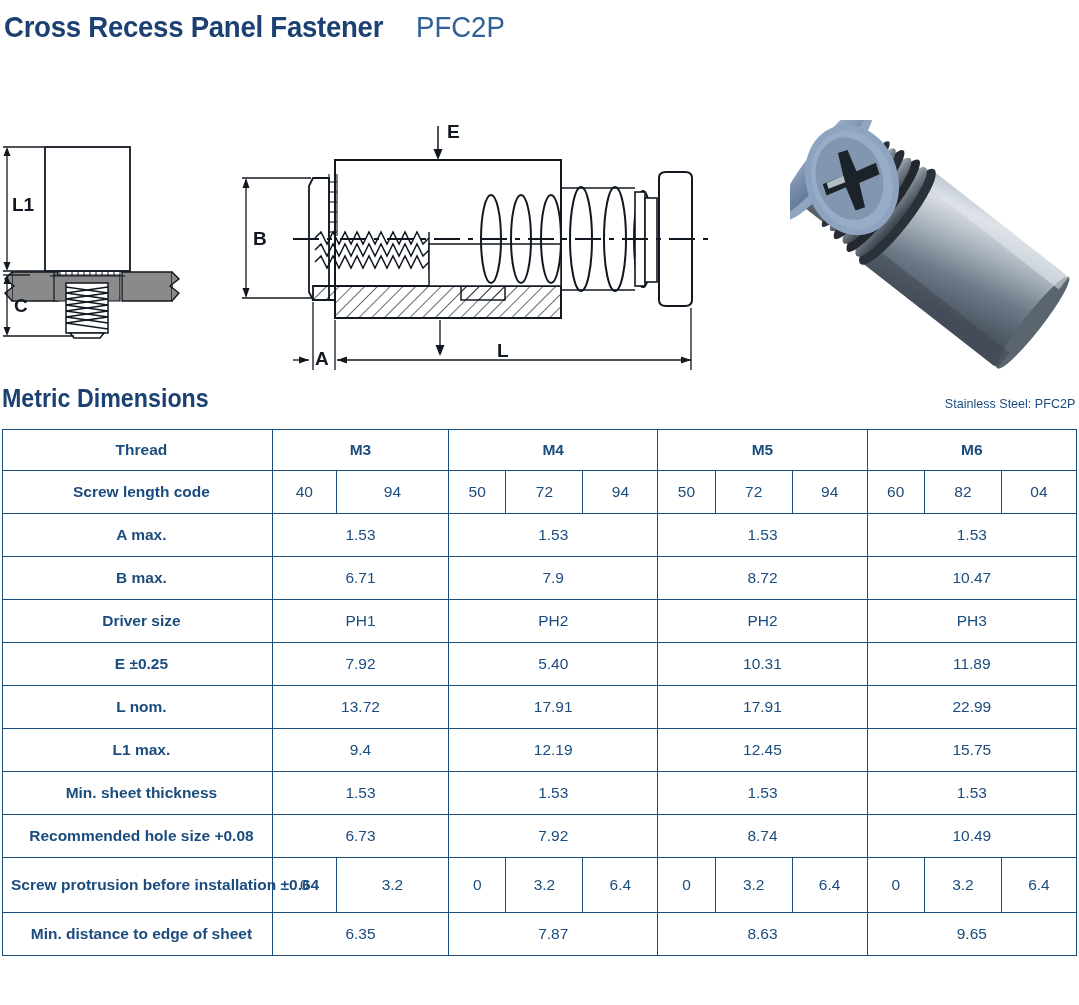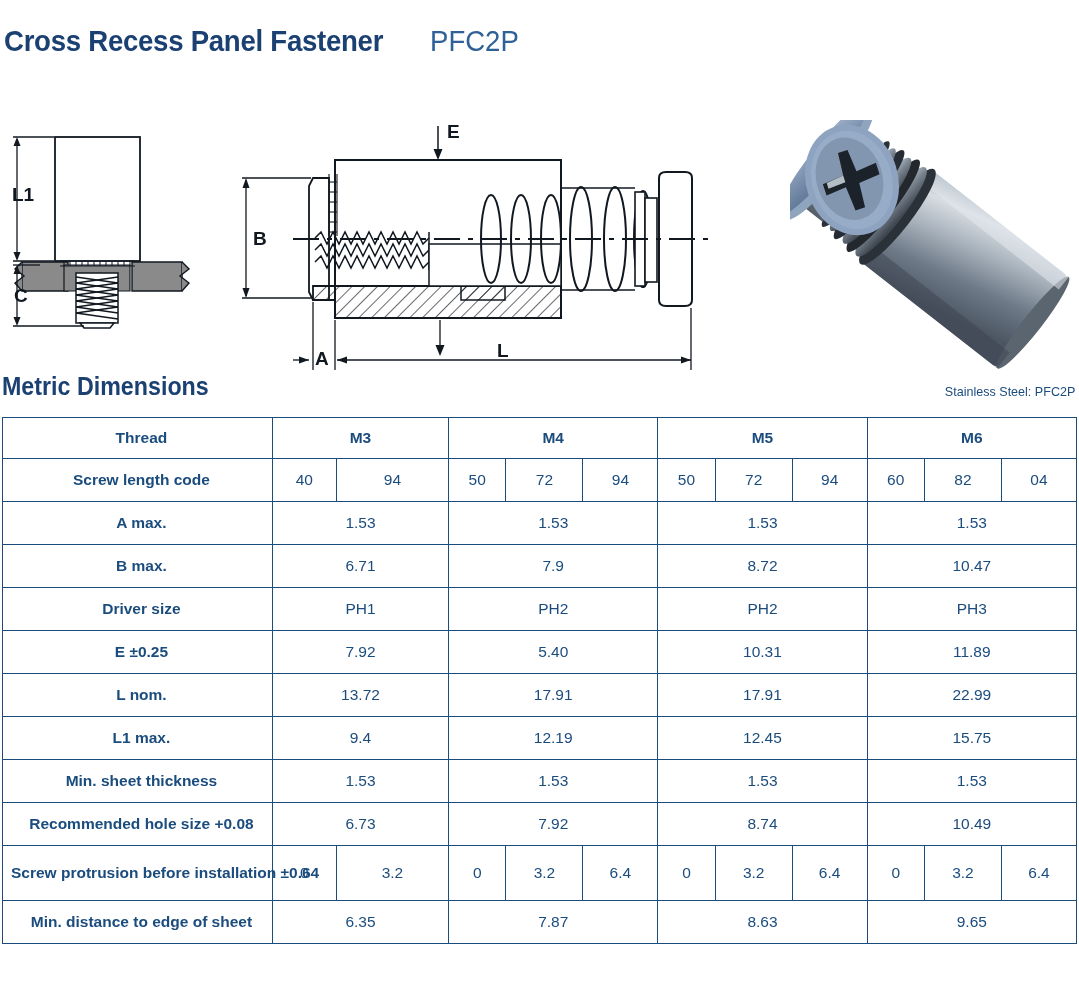--- a/index.html
+++ b/index.html
@@ -12,26 +12,25 @@
     width: 1079px;
     height: 1005px;
     overflow: hidden;
     font-family: "Liberation Sans", sans-serif;
     color: #1b4c7e;
     position: relative;
   }
 
   
   #title-bar {
-    padding: 24px 0 0 4px;
+    padding: 10px 0 0 4px;
     height: 42px;
     box-sizing: border-box;
     display: flex;
     align-items: baseline;
-    gap: 14px;
   }
   #title-main {
     font-size: 30px;
     font-weight: bold;
     letter-spacing: -0.3px;
     color: #1b4072;
     transform: scaleX(0.92);
     transform-origin: left center;
     white-space: nowrap;
   }
@@ -55,33 +54,33 @@
   
   .dimlabel {
     position: absolute;
     font-size: 19px;
     font-weight: bold;
     color: #111820;
     letter-spacing: 0px;
   }
 
   
-  #fig-left { left: 0px; top: 75px; width: 200px; height: 230px; padding-left: 10px; }
+  #fig-left { left: 0px; top: 85px; width: 200px; height: 230px; }
 
   
   #fig-center { left: 225px; top: 78px; width: 490px; height: 252px; }
 
   
   #fig-photo { left: 790px; top: 78px; width: 290px; height: 252px; }
 
   
   #section-bar {
     position: relative;
     height: 45px;
-    margin-top: 0px;
+    margin-top: 12px;
   }
   #section-title {
     position: absolute;
     left: 2px;
     top: 0px;
     font-size: 25px;
     font-weight: bold;
     color: #1b4072;
     transform: scaleX(0.93);
     transform-origin: left center;

